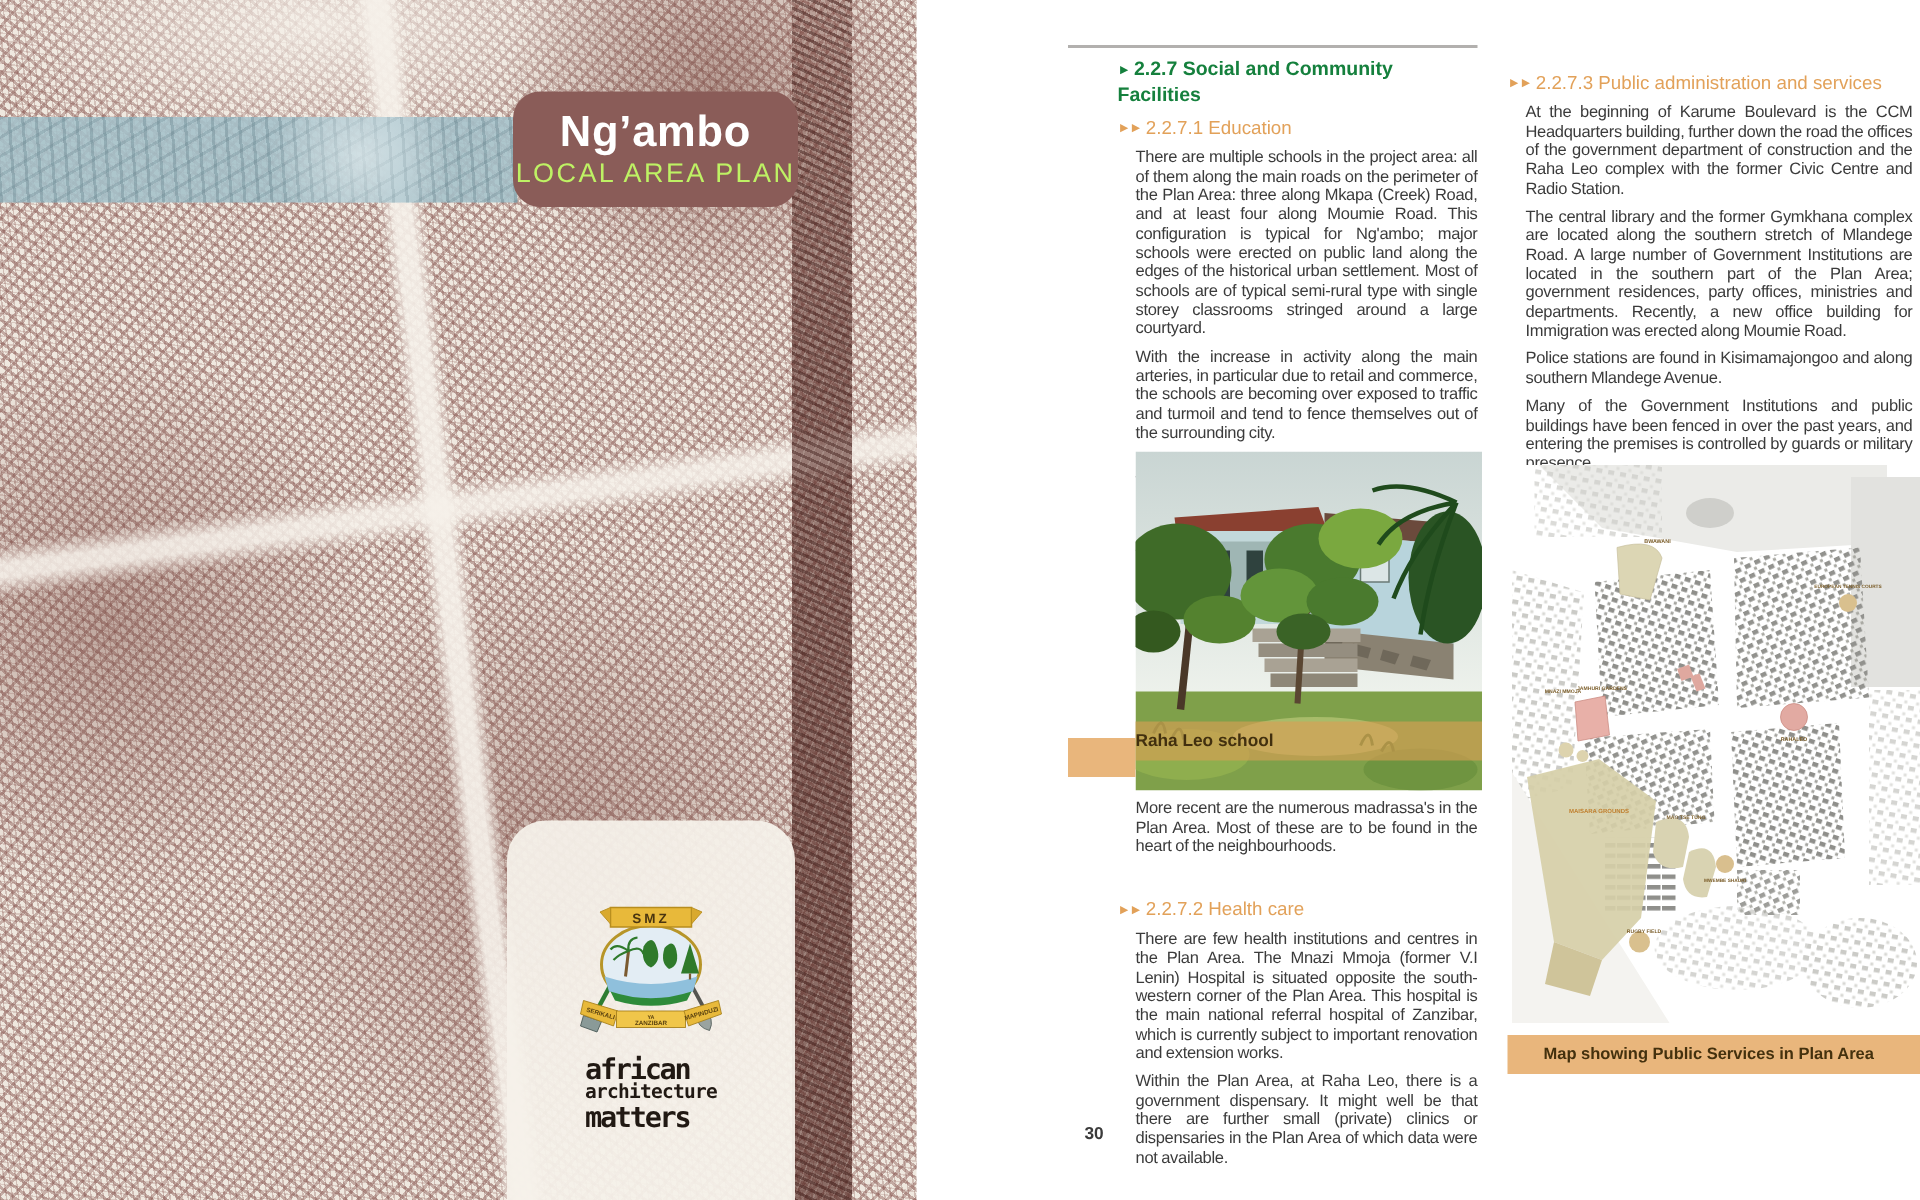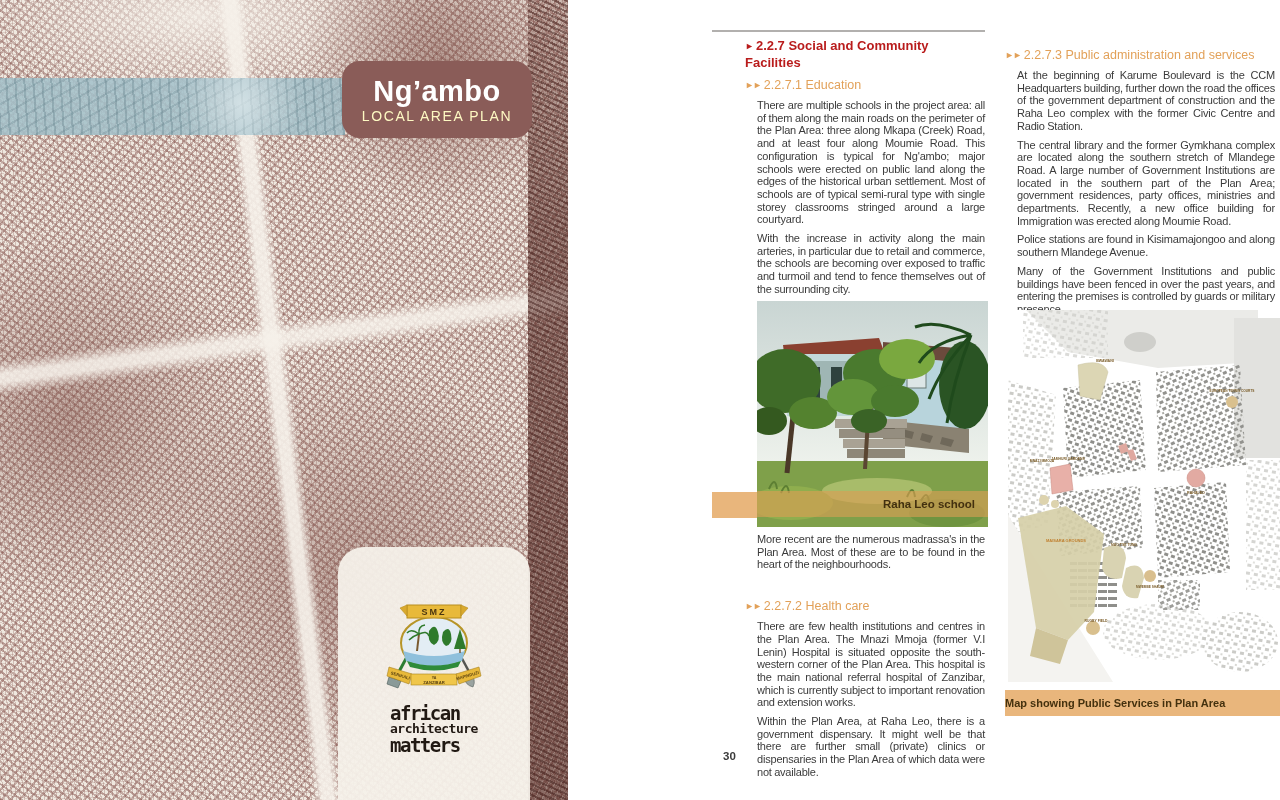--- a/index.html
+++ b/index.html
@@ -2,21 +2,21 @@
 <html><head>
 <meta charset="utf-8">
 <style>
   html,body{margin:0;padding:0;}
   body{
     width:1280px;height:800px;position:relative;overflow:hidden;
     background:#ffffff;font-family:"Liberation Sans",sans-serif;
   }
   
   .left-page{
-    position:absolute;left:0;top:0;width:568px;height:800px;
+    position:absolute;left:0;top:0;width:611px;height:800px;
     background-color:#efe8df;
     background-image:
       linear-gradient(83deg, rgba(246,241,234,0) 47%, rgba(246,241,234,0.9) 48.5%, rgba(246,241,234,0.9) 50%, rgba(246,241,234,0) 51.5%),
       linear-gradient(-8deg, rgba(246,241,234,0) 55%, rgba(246,241,234,0.85) 56.5%, rgba(246,241,234,0.85) 57.5%, rgba(246,241,234,0) 59%),
       radial-gradient(circle 200px at 78% 8%, rgba(122,74,66,0.5), rgba(122,74,66,0) 70%),
       radial-gradient(circle 260px at 12% 52%, rgba(122,74,66,0.42), rgba(122,74,66,0) 70%),
       radial-gradient(circle 300px at 62% 72%, rgba(122,74,66,0.4), rgba(122,74,66,0) 72%),
       radial-gradient(ellipse 300px 120px at 35% 2%, rgba(245,240,233,0.85), rgba(245,240,233,0) 75%),
       repeating-linear-gradient(37deg, rgba(134,84,78,0.42) 0 2px, rgba(134,84,78,0) 2px 6px),
       repeating-linear-gradient(-49deg, rgba(134,84,78,0.38) 0 2px, rgba(134,84,78,0) 2px 7px),
@@ -37,68 +37,68 @@
       radial-gradient(circle 80px at 70% 45%, rgba(222,233,236,0.75), rgba(222,233,236,0) 75%),
       repeating-linear-gradient(86deg, rgba(98,128,138,0.35) 0 2px, rgba(98,128,138,0) 2px 9px),
       repeating-linear-gradient(-30deg, rgba(98,128,138,0.25) 0 2px, rgba(98,128,138,0) 2px 11px);
   }
   .title-card{
     position:absolute;left:342px;top:61px;width:190px;height:77px;
     background:#8a5c58;border-radius:18px;color:#ffffff;
     display:flex;flex-direction:column;align-items:center;justify-content:center;
   }
   .title-card .title{font-size:29px;font-weight:bold;letter-spacing:0.5px;line-height:30px;}
-  .title-card .subtitle{font-size:14px;font-weight:normal;letter-spacing:1.6px;color:#fef9c3;margin-top:2px;}
+  .title-card .subtitle{font-size:18px;font-weight:normal;letter-spacing:1.6px;color:#bef264;margin-top:2px;}
   .logo-panel{
     position:absolute;left:338px;top:547px;width:192px;height:253px;
     background:rgba(245,241,234,0.94);border-radius:26px 26px 0 0;
   }
   .emblem{display:block;margin:44px auto 0;}
   .aam-logo{
     margin:14px 0 3px 52px;color:#211913;
     font-family:"DejaVu Sans Mono",monospace;font-weight:bold;
   }
   .aam-l1{font-size:19px;letter-spacing:-1.5px;line-height:16px;}
   .aam-l2{font-size:13px;letter-spacing:-0.5px;line-height:12px;margin-top:2px;}
   .aam-l3{font-size:19px;letter-spacing:-1.5px;line-height:16px;margin-top:2px;}
 
   
   .rule{width:273px;height:2px;background:#b2b0ae;}
   .col{position:absolute;width:273px;}
   .col-a{left:712px;top:30px;}
   .col-a2{left:712px;top:533px;}
   .col-b{left:1005px;top:33px;width:258px;}
-  .h1{padding-left:33px;margin-top:6px;color:#b91c1c;font-size:13px;font-weight:bold;line-height:15px;}
+  .h1{padding-left:33px;margin-top:6px;color:#15803d;font-size:13px;font-weight:bold;line-height:15px;}
   .h2{padding-left:33px;margin-top:8px;color:#e2a159;font-size:12.5px;line-height:14px;}
   .h2.noindent{padding-left:0;margin-top:15px;}
   .mk{font-size:9px;letter-spacing:-1px;margin-right:3px;position:relative;top:-1px;}
   p.body{
     margin:6px 0 0 45px;width:228px;text-align:justify;
     font-size:11px;line-height:12.7px;color:#3b3b3b;
     letter-spacing:-0.2px;word-spacing:-0.4px;
   }
   .col-b p.body{margin-left:12px;width:258px;}
   .page-num{position:absolute;left:723px;top:750px;font-size:11.5px;font-weight:bold;color:#3b3b3b;}
 
   
   .photo-wrap{position:absolute;left:757px;top:301px;width:231px;height:226px;}
   .photo-wrap svg{display:block;}
   .photo-caption-band{
-    position:absolute;left:0;right:0;bottom:10px;height:26px;
+    position:absolute;left:0;right:0;bottom:20px;height:26px;
     background:rgba(220,158,84,0.62);
-    text-align:right;line-height:26px;padding-right:13px;box-sizing:border-box;
+    text-align:left;line-height:26px;padding-right:0;box-sizing:border-box;
     font-size:11.5px;font-weight:bold;color:#42300f;
   }
   .caption-stub{position:absolute;left:712px;top:492px;width:45px;height:26px;background:#e9b67c;}
 
   
   .map-wrap{position:absolute;left:1008px;top:310px;width:272px;height:372px;background:#ffffff;}
   .map-caption{
     position:absolute;left:1005px;top:690px;width:275px;height:26px;background:#e9b67c;
-    line-height:26px;padding-left:0;box-sizing:border-box;
+    line-height:26px;padding-left:24px;box-sizing:border-box;
     font-size:11px;font-weight:bold;color:#44310e;
   }
 </style>
 </head>
 <body>
 
 <div class="left-page">
   <div class="blue-band"></div>
   <div class="edge-strip"></div>
 

